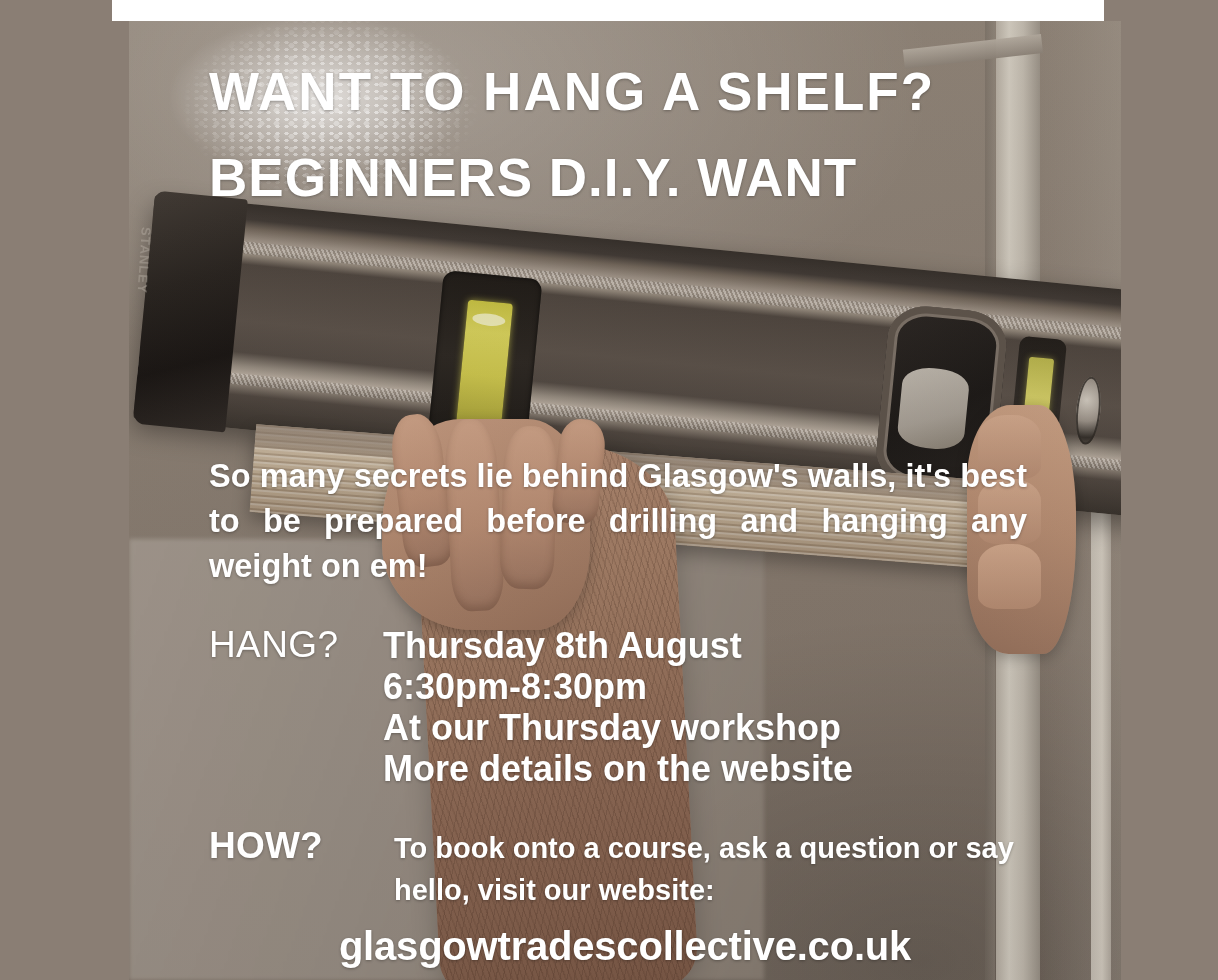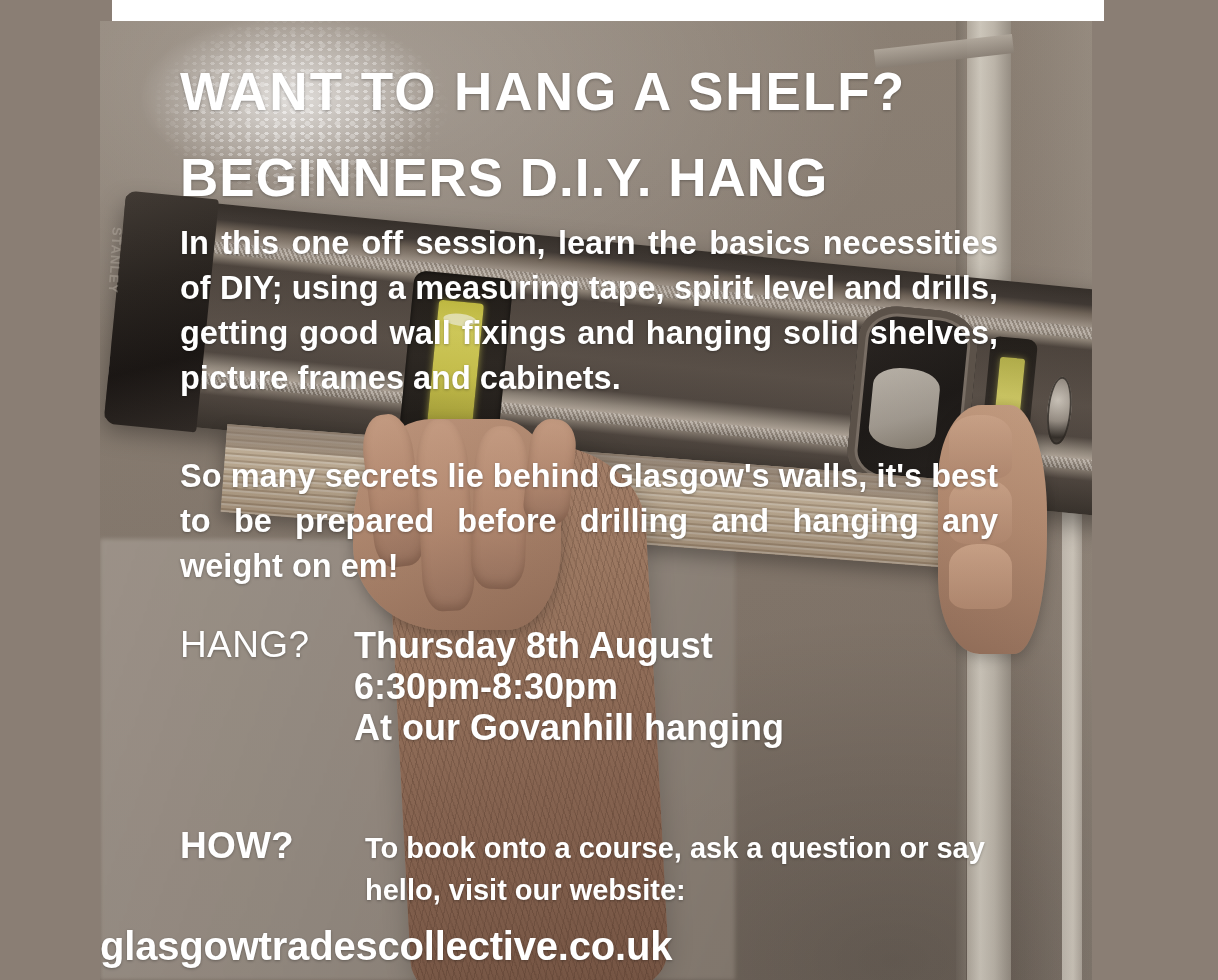--- a/index.html
+++ b/index.html
@@ -21,21 +21,21 @@
 
   
   .top-white-strip{
     position:absolute; left:112px; top:0; width:992px; height:21px;
     background:#ffffff;
   }
 
   
   #photo{
     position:absolute;
-    left:100px; top:21px;
+    left:129px; top:21px;
     width:992px; height:959px;
     overflow:hidden;
     background:#8d8278;
   }
 
   
   .wall{
     position:absolute; inset:0;
     background:
       radial-gradient(120% 70% at 26% 6%, rgba(255,255,255,.26) 0%, rgba(255,255,255,0) 46%),
@@ -336,21 +336,21 @@
   #how-block{ top:805px; }
   #how-block .kv-lines{
     position:absolute; left:185px; top:1px;
     width:640px;
     font-size:29px; line-height:42px;
     font-weight:700;
   }
 
   #website{
     position:absolute; left:0; top:901px; width:992px;
-    text-align:left;
+    text-align:center;
     font-size:40px; line-height:48px;
     font-weight:700;
     letter-spacing:-0.2px;
   }
 </style>
 </head>
 <body>
 
 <div id="poster-canvas">
 
@@ -412,33 +412,33 @@
       <div class="rf b"></div>
       <div class="rf c"></div>
     </div>
 
     <div class="photo-grade"></div>
 
     <div id="text-layer">
 
       <div class="headline">
         <div>WANT TO HANG A SHELF?</div>
-        <div class="hl2">BEGINNERS D.I.Y. HANG</div>
-      </div>
-
-      <p class="para" id="para-1">In this one off session, learn the basics necessities of DIY; using a measuring tape, spirit level and drills, getting good wall fixings and hanging solid shelves, picture frames and cabinets.</p>
+        <div class="hl2">BEGINNERS D.I.Y. WANT</div>
+      </div>
+
 
       <p class="para" id="para-2">So many secrets lie behind Glasgow's walls, it's best to be prepared before drilling and hanging any weight on em!</p>
 
       <div class="kv-block" id="when-block">
         <div class="kv-label">HANG?</div>
         <div class="kv-lines">
           <div>Thursday 8th August</div>
           <div>6:30pm-8:30pm</div>
-          <div>At our Govanhill hanging</div>
+          <div>At our Thursday workshop</div>
+          <div>More details on the website</div>
         </div>
       </div>
 
       <div class="kv-block" id="how-block">
         <div class="kv-label rounded">HOW?</div>
         <div class="kv-lines">
           <div>To book onto a course, ask a question or say hello, visit our website:</div>
         </div>
       </div>
 

